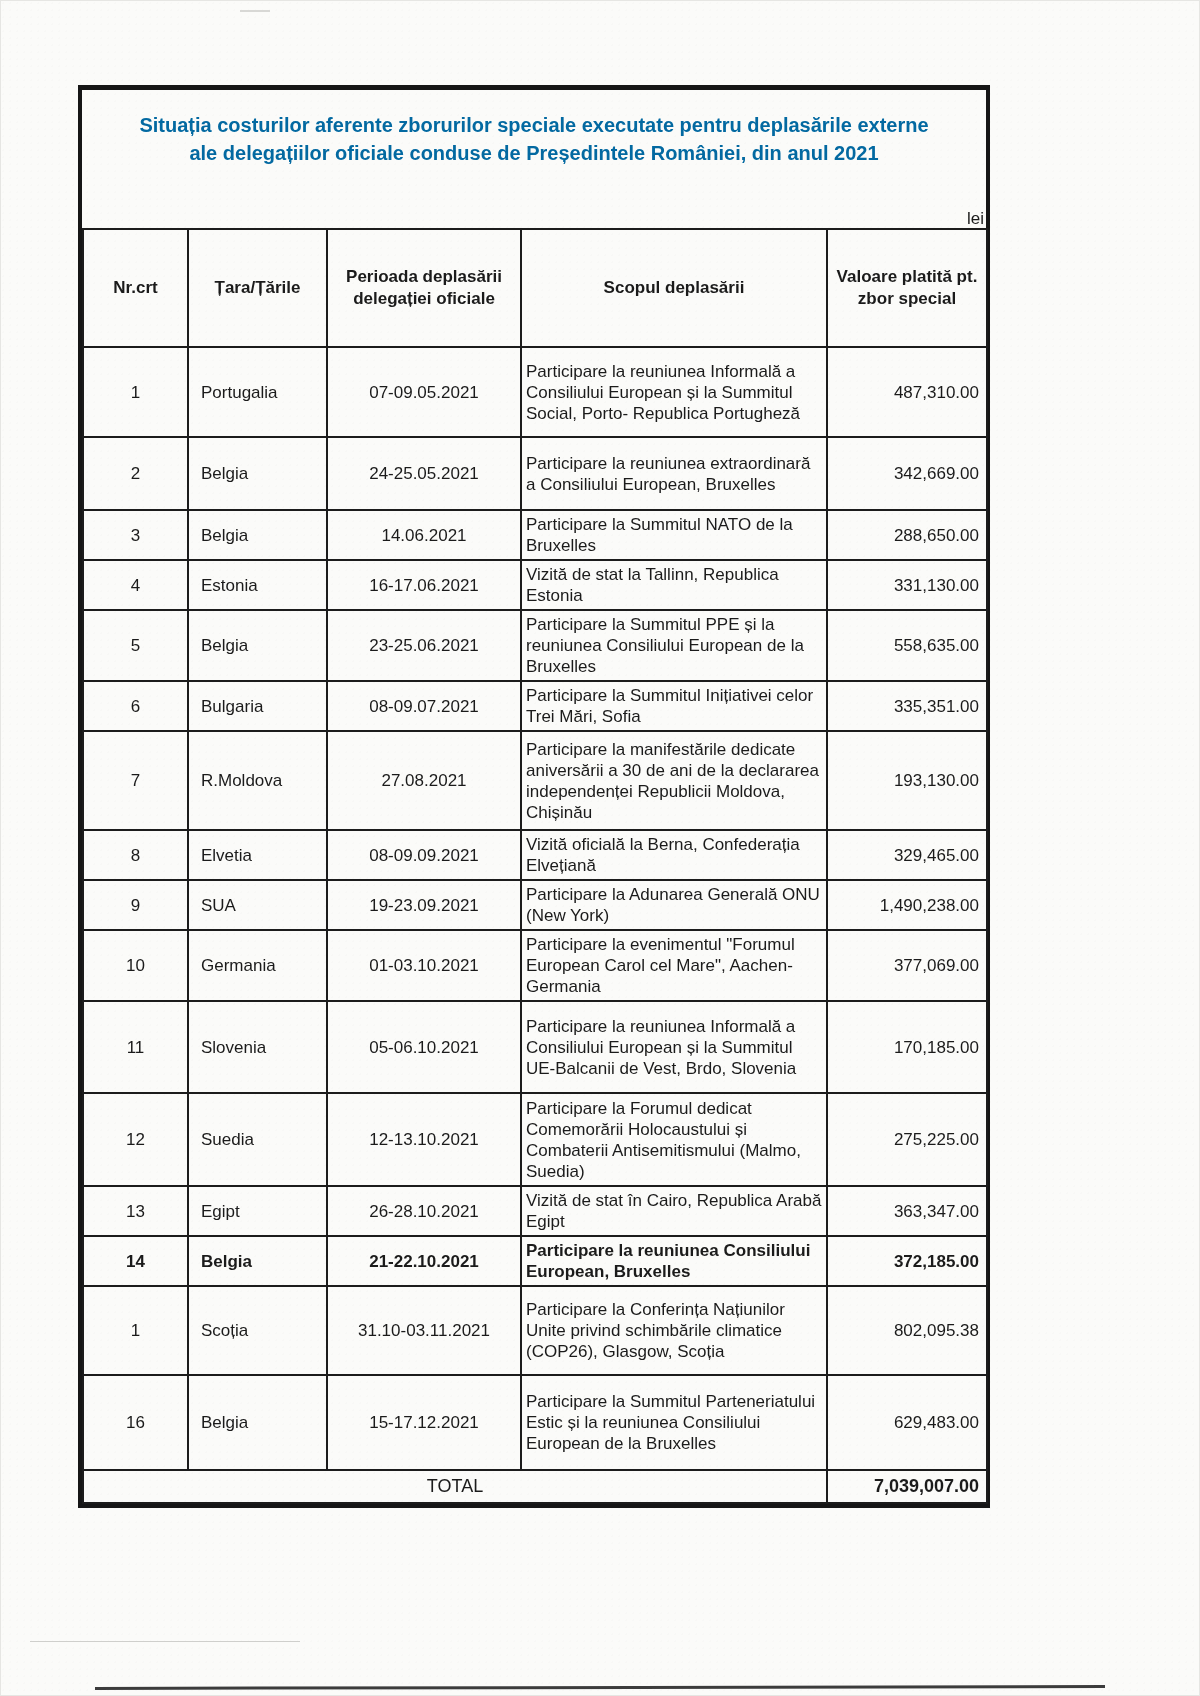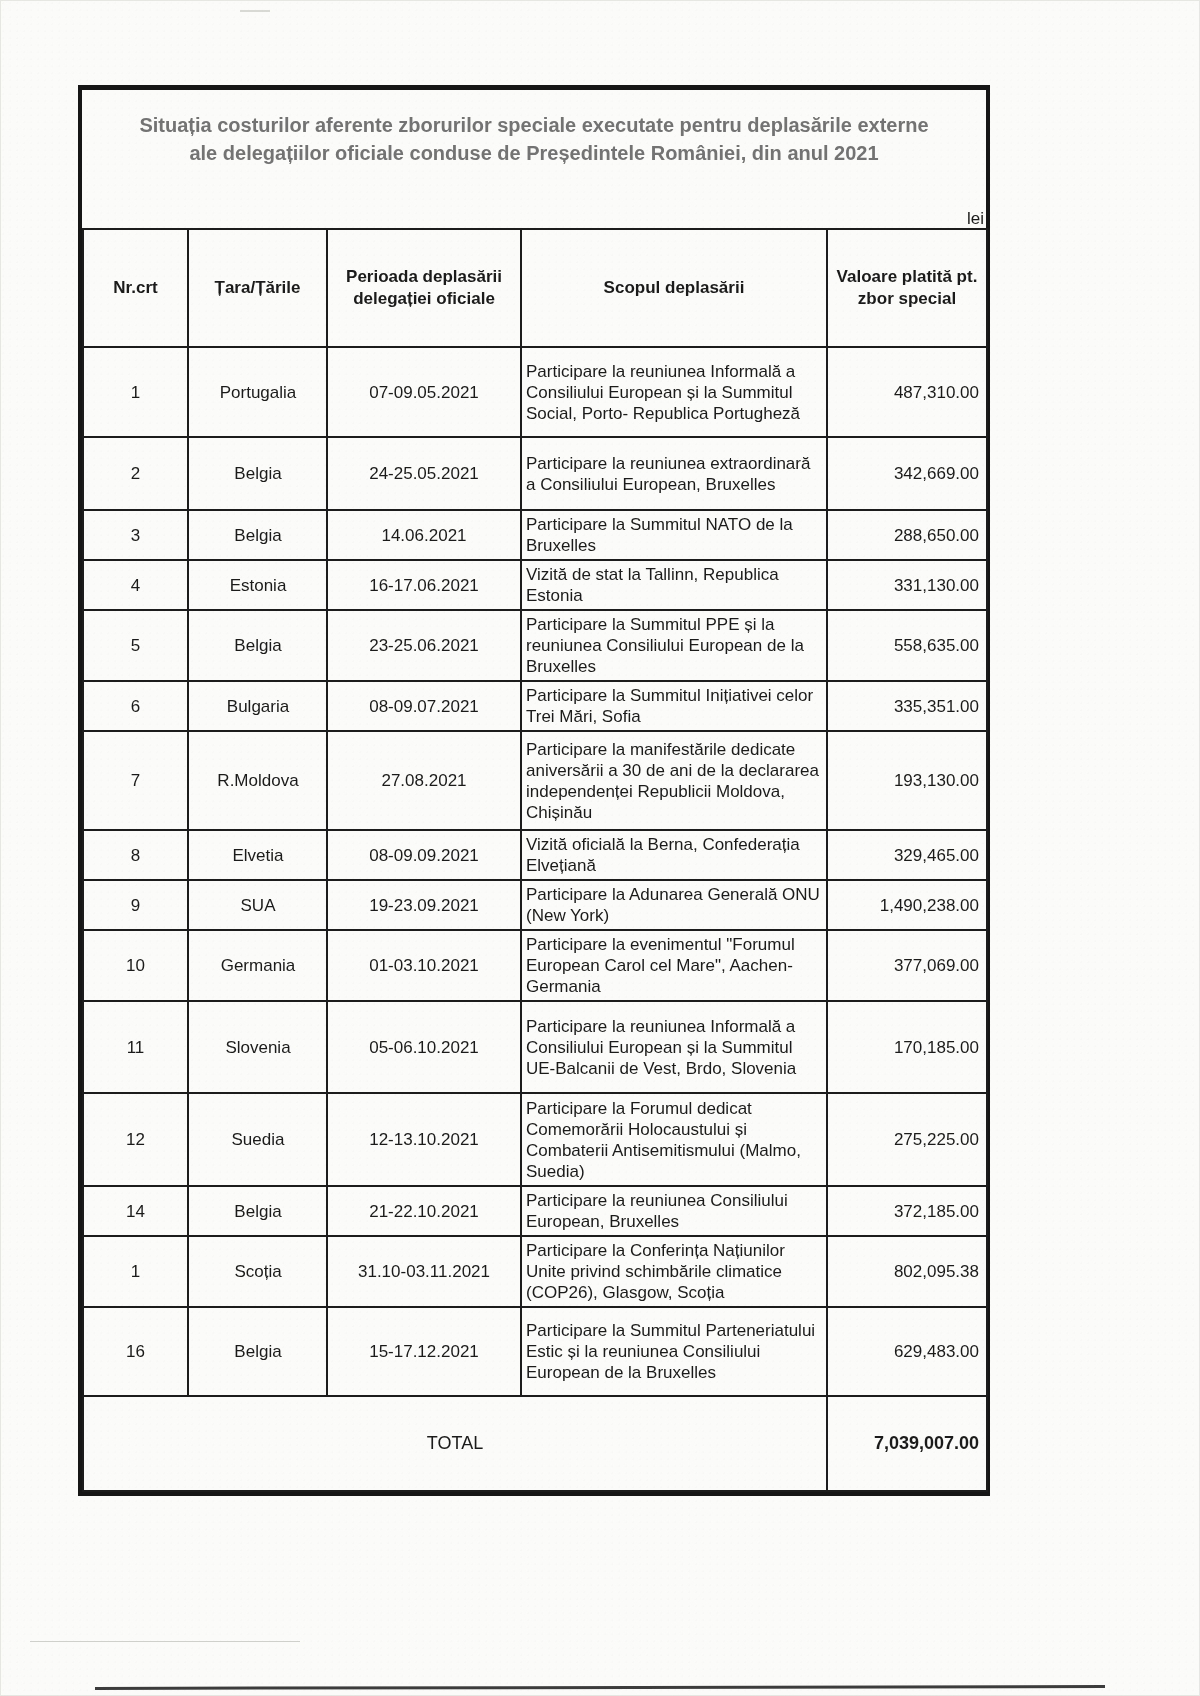--- a/index.html
+++ b/index.html
@@ -12,53 +12,53 @@
     color:#1b1b1b;
   }
   .page-frame{position:absolute;inset:0;border:1px solid #e6e6e3;pointer-events:none;}
   .doc-box{
     position:absolute;left:78px;top:85px;width:912px;box-sizing:border-box;
     border:4px solid #161616;border-top-width:5px;
   }
   .title-section{position:relative;height:138px;}
   .doc-title{
     padding:21px 30px 0 30px;text-align:center;font-weight:bold;
-    font-size:20px;line-height:28px;white-space:pre-line;color:#737373;
+    font-size:20px;line-height:28px;white-space:pre-line;color:#0369a1;
   }
   .lei-label{position:absolute;right:2px;bottom:0;font-size:17px;line-height:19px;}
   table.cost-table{width:100%;border-collapse:collapse;table-layout:fixed;}
   .cost-table th,.cost-table td{
     border:2px solid #1c1c1c;overflow:hidden;vertical-align:middle;
   }
   .cost-table thead tr{height:118px;}
   .cost-table th{
     font-size:17px;line-height:22px;font-weight:bold;text-align:center;
     white-space:pre-line;padding:2px;
   }
   .cost-table td{font-size:17px;line-height:21px;padding:2px;}
   td.c-nr{text-align:center;}
-  td.c-country{text-align:center;padding-left:3px;}
+  td.c-country{text-align:left;padding-left:12px;}
   td.c-period{text-align:center;}
   td.c-purpose{text-align:left;padding:3px 4px;}
   td.c-value{text-align:right;padding-right:7px;}
   
   tbody tr:nth-child(1){height:90px;}
   tbody tr:nth-child(2){height:73px;}
   tbody tr:nth-child(3){height:46px;}
   tbody tr:nth-child(4){height:48px;}
   tbody tr:nth-child(5){height:65px;}
   tbody tr:nth-child(6){height:45px;}
   tbody tr:nth-child(7){height:99px;}
   tbody tr:nth-child(8){height:45px;}
   tbody tr:nth-child(9){height:48px;}
   tbody tr:nth-child(10){height:68px;}
   tbody tr:nth-child(11){height:92px;}
   tbody tr:nth-child(12){height:93px;}
   tbody tr:nth-child(13){height:48px;}
-  tbody tr:nth-child(14){height:45px;}
+  tbody tr:nth-child(14){height:45px;font-weight:bold;}
   tbody tr:nth-child(15){height:89px;}
   tbody tr:nth-child(16){height:95px;}
   tr.total-row{height:33px;}
   td.total-label{text-align:center;font-weight:normal;font-size:18px;}
   td.total-value{text-align:right;font-weight:bold;font-size:18px;padding-right:7px;}
   
   .artifact{position:absolute;pointer-events:none;}
   .artifact.bottom-edge{left:95px;top:1686px;width:1010px;height:3px;background:#3c3c3c;transform:rotate(-0.1deg);}
   .artifact.bottom-dash{left:30px;top:1641px;width:270px;height:1px;background:#cfcfcc;}
   .artifact.top-dash{left:240px;top:10px;width:30px;height:2px;background:#d8d8d5;}
@@ -176,20 +176,27 @@
         <td class="c-value">170,185.00</td>
       </tr>
       <tr>
         <td class="c-nr">12</td>
         <td class="c-country">Suedia</td>
         <td class="c-period">12-13.10.2021</td>
         <td class="c-purpose">Participare la Forumul dedicat Comemorării Holocaustului și Combaterii Antisemitismului (Malmo, Suedia)</td>
         <td class="c-value">275,225.00</td>
       </tr>
       <tr>
+        <td class="c-nr">13</td>
+        <td class="c-country">Egipt</td>
+        <td class="c-period">26-28.10.2021</td>
+        <td class="c-purpose">Vizită de stat în Cairo, Republica Arabă Egipt</td>
+        <td class="c-value">363,347.00</td>
+      </tr>
+      <tr>
         <td class="c-nr">14</td>
         <td class="c-country">Belgia</td>
         <td class="c-period">21-22.10.2021</td>
         <td class="c-purpose">Participare la reuniunea Consiliului European, Bruxelles</td>
         <td class="c-value">372,185.00</td>
       </tr>
       <tr>
         <td class="c-nr">1</td>
         <td class="c-country">Scoția</td>
         <td class="c-period">31.10-03.11.2021</td>

